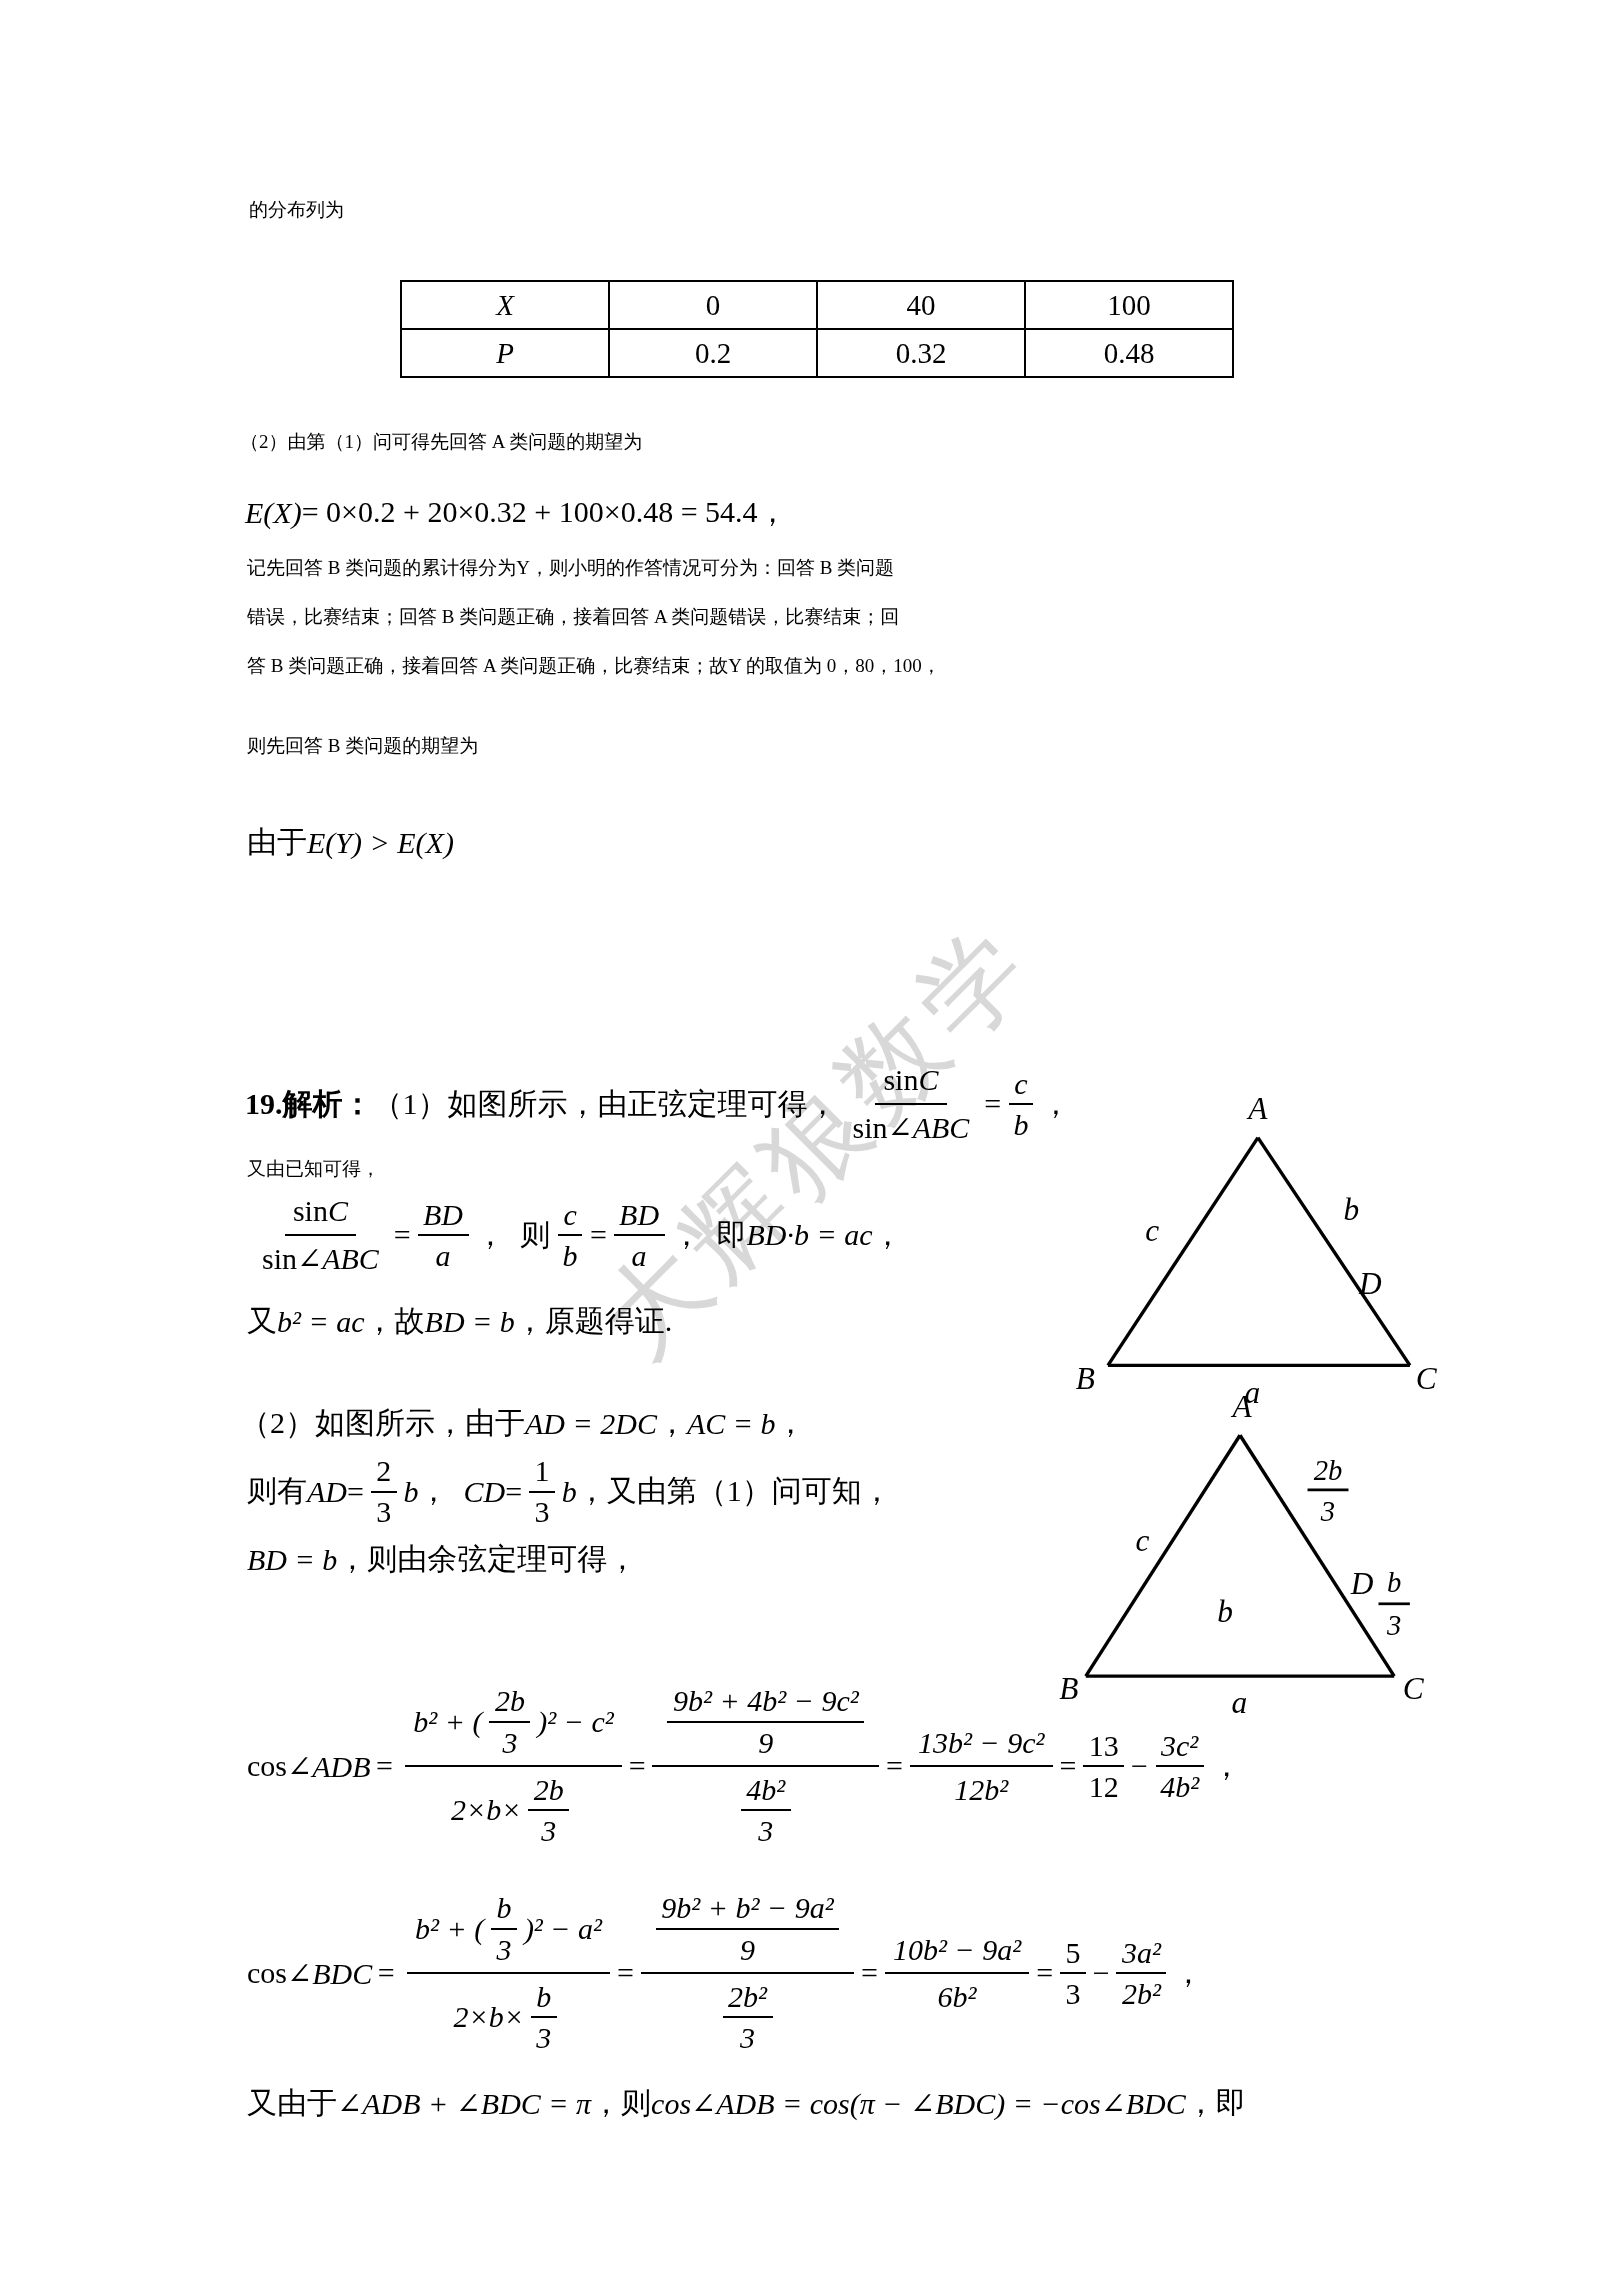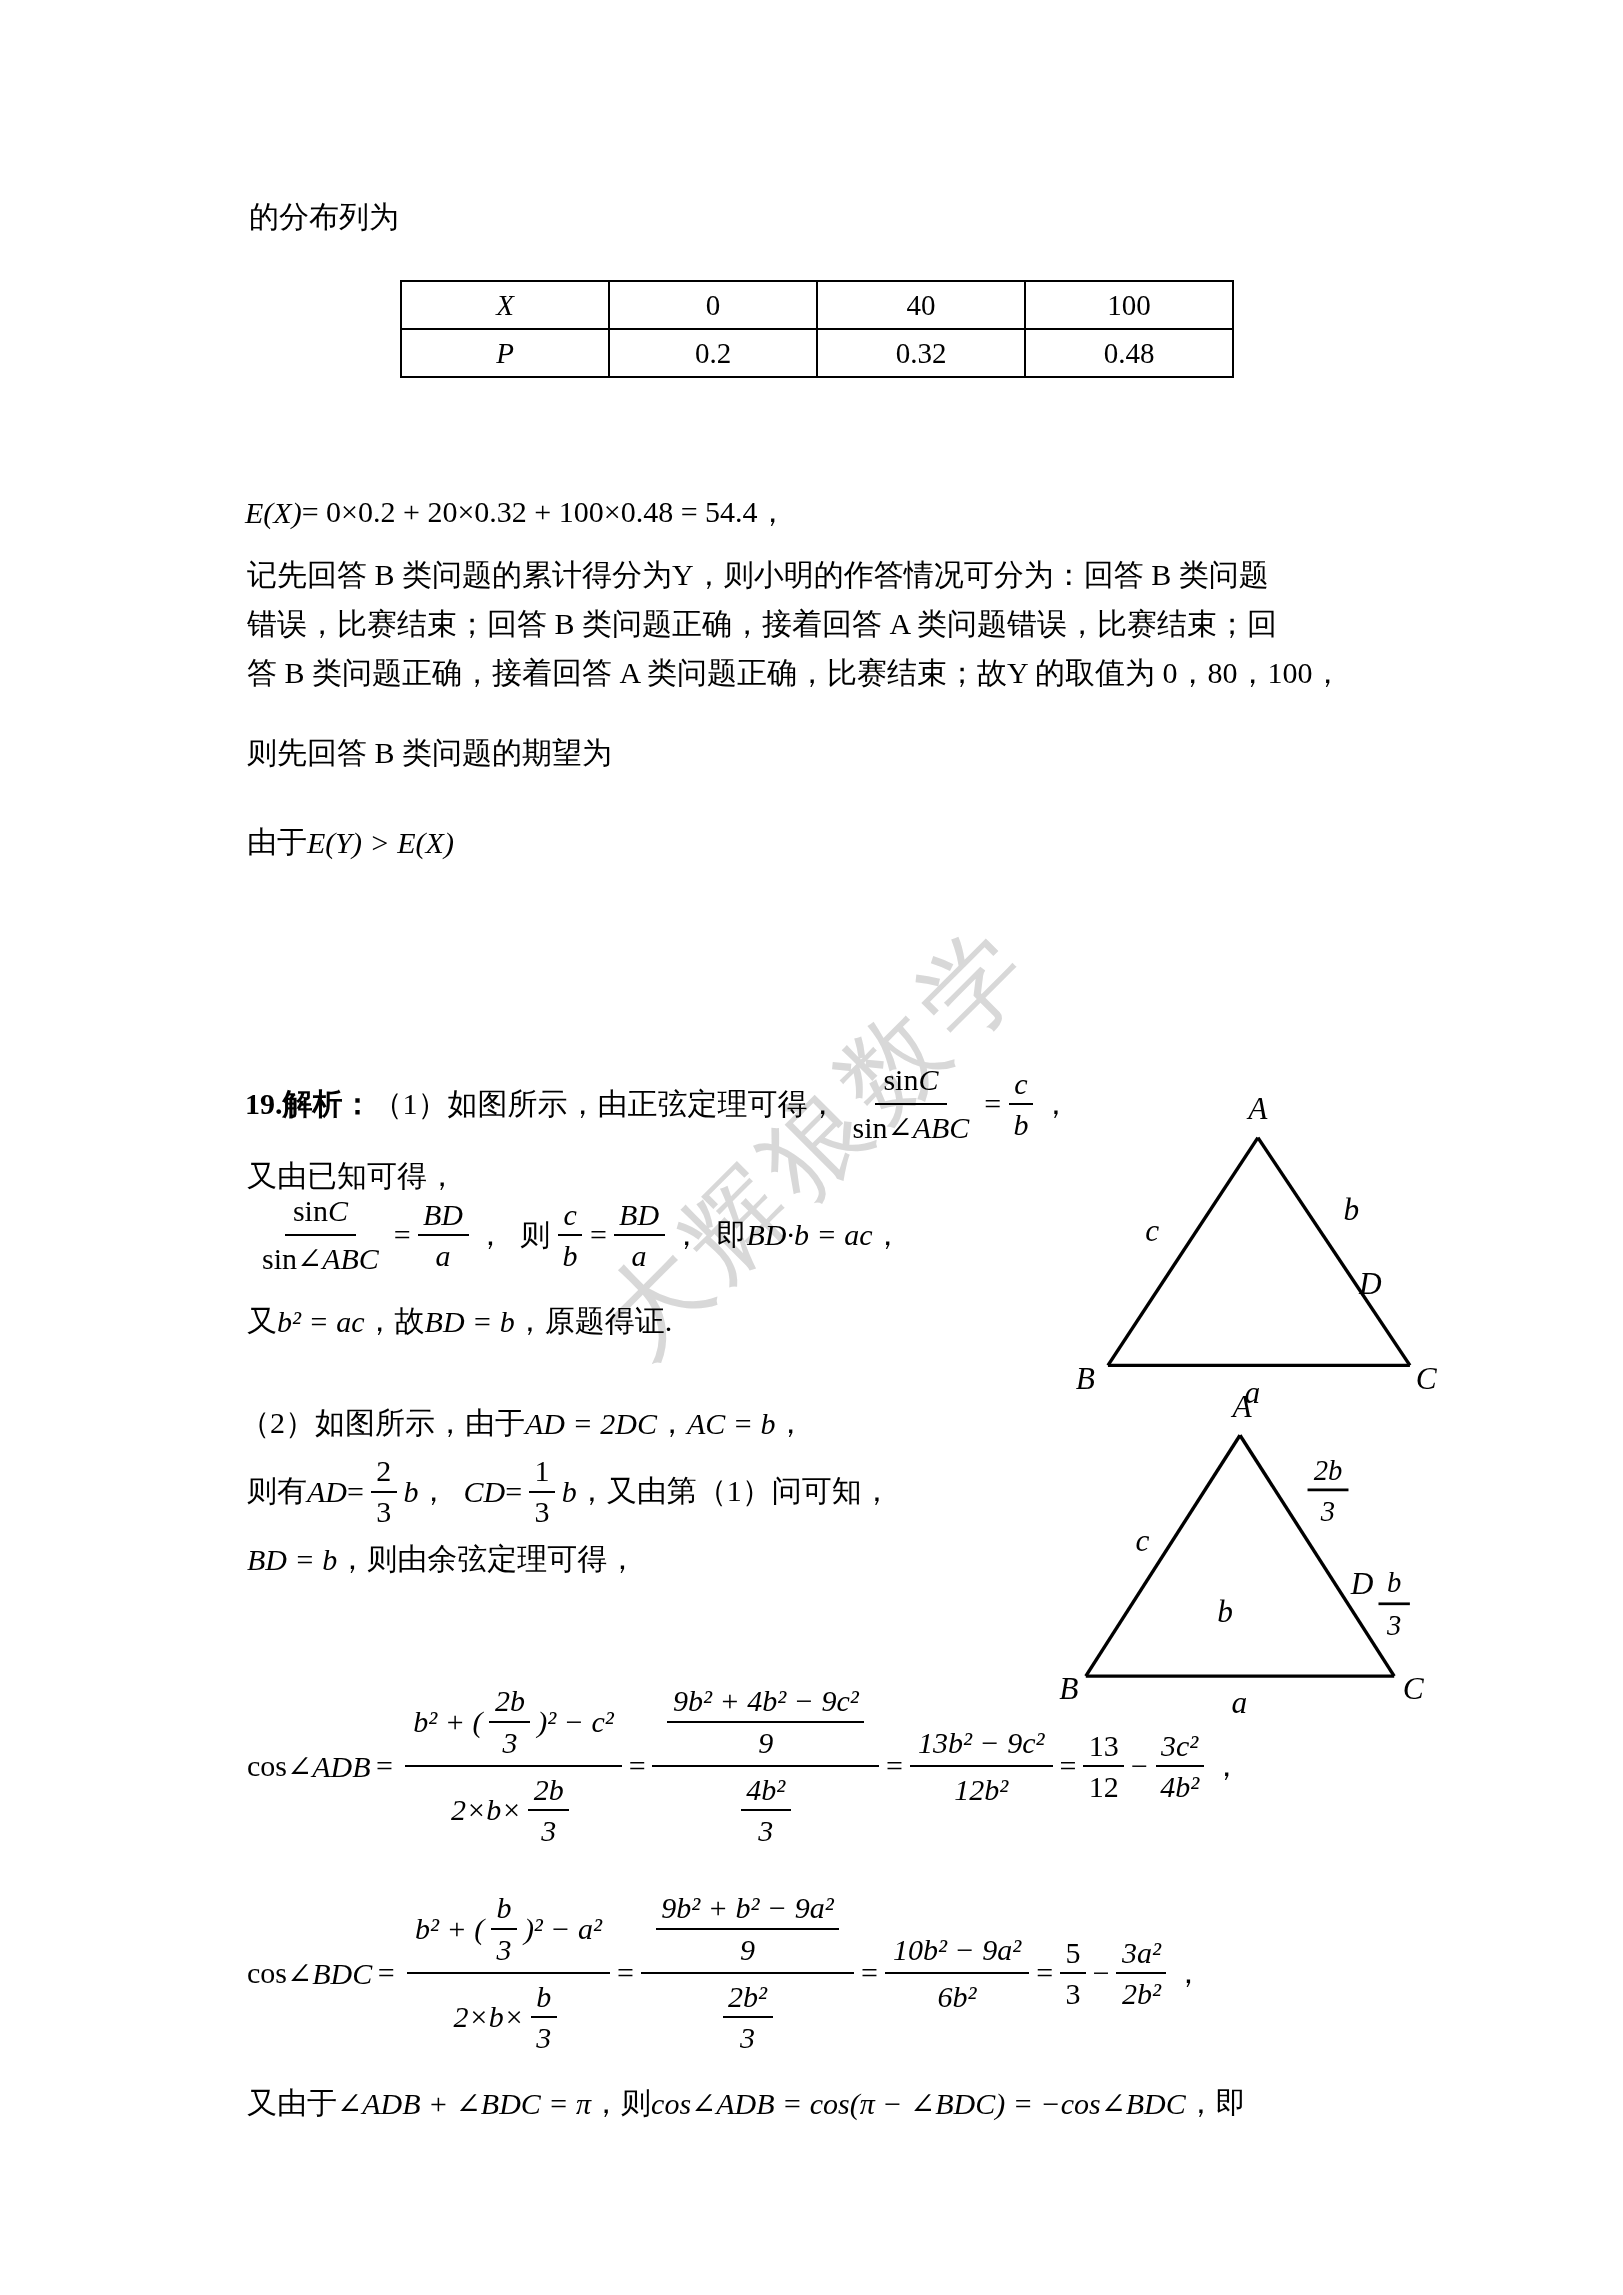--- a/index.html
+++ b/index.html
@@ -1,18 +1,18 @@
 <!DOCTYPE html>
 <html style="font-size:11px"><head>
 <meta charset="utf-8">
 <style>
   html,body{margin:0;padding:0;background:#e8e8e8;}
   .page{position:relative;width:1623px;height:2295px;background:#ffffff;overflow:hidden;
         font-family:"Liberation Serif","DejaVu Serif",serif;color:#000;}
-  .t{position:absolute;white-space:nowrap;font-size:30px;line-height:1.25;}
+  .t{position:absolute;white-space:nowrap;font-size:19px;line-height:1.25;}
   .big{font-size:31px;}
   .it{font-style:italic;}
   .bold{font-weight:bold;}
   .eqrow{position:absolute;display:flex;align-items:center;white-space:nowrap;font-size:30px;}
   .fr{display:inline-flex;flex-direction:column;align-items:center;margin:0 6.8px;text-align:center;}
   .fr .n{display:inline-flex;align-items:center;justify-content:center;padding:1.4px 8.2px 5.5px;border-bottom:2.7px solid #000;}
   .fr .d{display:inline-flex;align-items:center;justify-content:center;padding:5.5px 8.2px 1.4px;}
   .fr.small .n{padding:0 5.5px 2.7px;border-bottom:2px solid #000;}
   .fr.small .d{padding:2.7px 5.5px 0;}
   .gap{display:inline-block;width:15px;}
@@ -47,20 +47,21 @@
     </tr>
     <tr>
       <td class="vh">P</td>
       <td>0.2</td>
       <td>0.32</td>
       <td>0.48</td>
     </tr>
   </tbody>
     </table>
 
+  <div class="t" style="left:240px;top:430px;">（2）由第（1）问可得先回答 A 类问题的期望为</div>
 
   <div class="eqrow big" style="left:245px;top:492px;">
     <span class="it">E(X)</span>
       <span> = 0×0.2 + 20×0.32 + 100×0.48 = 54.4，</span>
   </div>
 
   <div class="t" style="left:247px;top:556px;">记先回答 B 类问题的累计得分为Y，则小明的作答情况可分为：回答 B 类问题</div>
   <div class="t" style="left:247px;top:605px;">错误，比赛结束；回答 B 类问题正确，接着回答 A 类问题错误，比赛结束；回</div>
   <div class="t" style="left:247px;top:654px;">答 B 类问题正确，接着回答 A 类问题正确，比赛结束；故Y 的取值为 0，80，100，</div>
   <div class="t" style="left:247px;top:704px;margin-top:30px;">则先回答 B 类问题的期望为</div>

